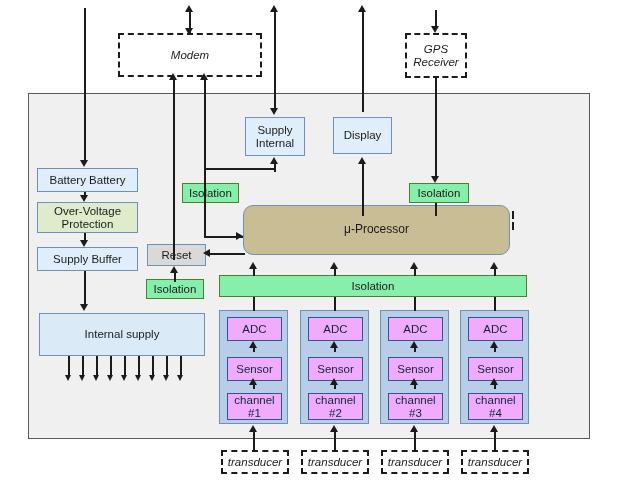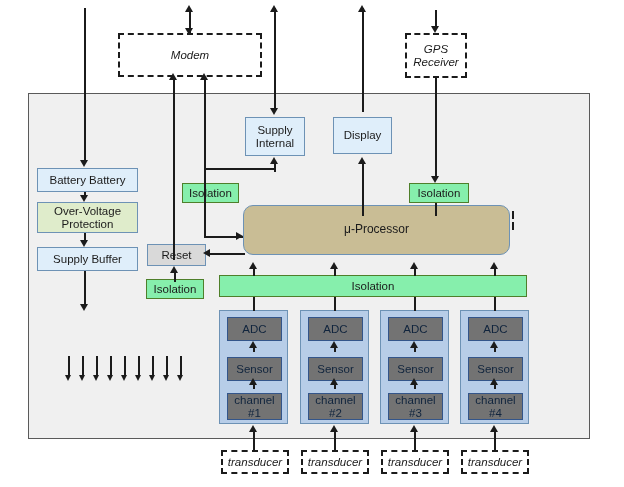--- a/index.html
+++ b/index.html
@@ -80,21 +80,21 @@
     border-radius: 10px;
     font-size: 12px;
   }
   .chan-outer {
     background: #b7cde8;
     border: 1.3px solid #6d92b5;
   }
   .chan-inner {
     position: absolute;
     box-sizing: border-box;
-    background: #737373;
+    background: #f0abfc;
     border: 1px solid #33558a;
     display: flex;
     align-items: center;
     justify-content: center;
     text-align: center;
     font-size: 11.5px;
     color: #10243d;
     line-height: 1.12;
   }
   
@@ -169,20 +169,23 @@
 
   <div class="box green-pale" style="left:37px; top:202px; width:101px; height:31px; flex-direction:column;">
     <span>Over-Voltage</span>
     <span>Protection</span>
   </div>
 
   <div class="box blue" style="left:37px; top:247px; width:101px; height:24px;">
     <span>Supply Buffer</span>
   </div>
 
+  <div class="box blue-light" style="left:39px; top:313px; width:166px; height:43px;">
+    <span>Internal supply</span>
+  </div>
 
   <div class="box blue" style="left:245px; top:117px; width:60px; height:39px; flex-direction:column;">
     <span>Supply</span>
     <span>Internal</span>
   </div>
 
   <div class="box blue" style="left:333px; top:117px; width:59px; height:37px;">
     <span>Display</span>
   </div>
 

